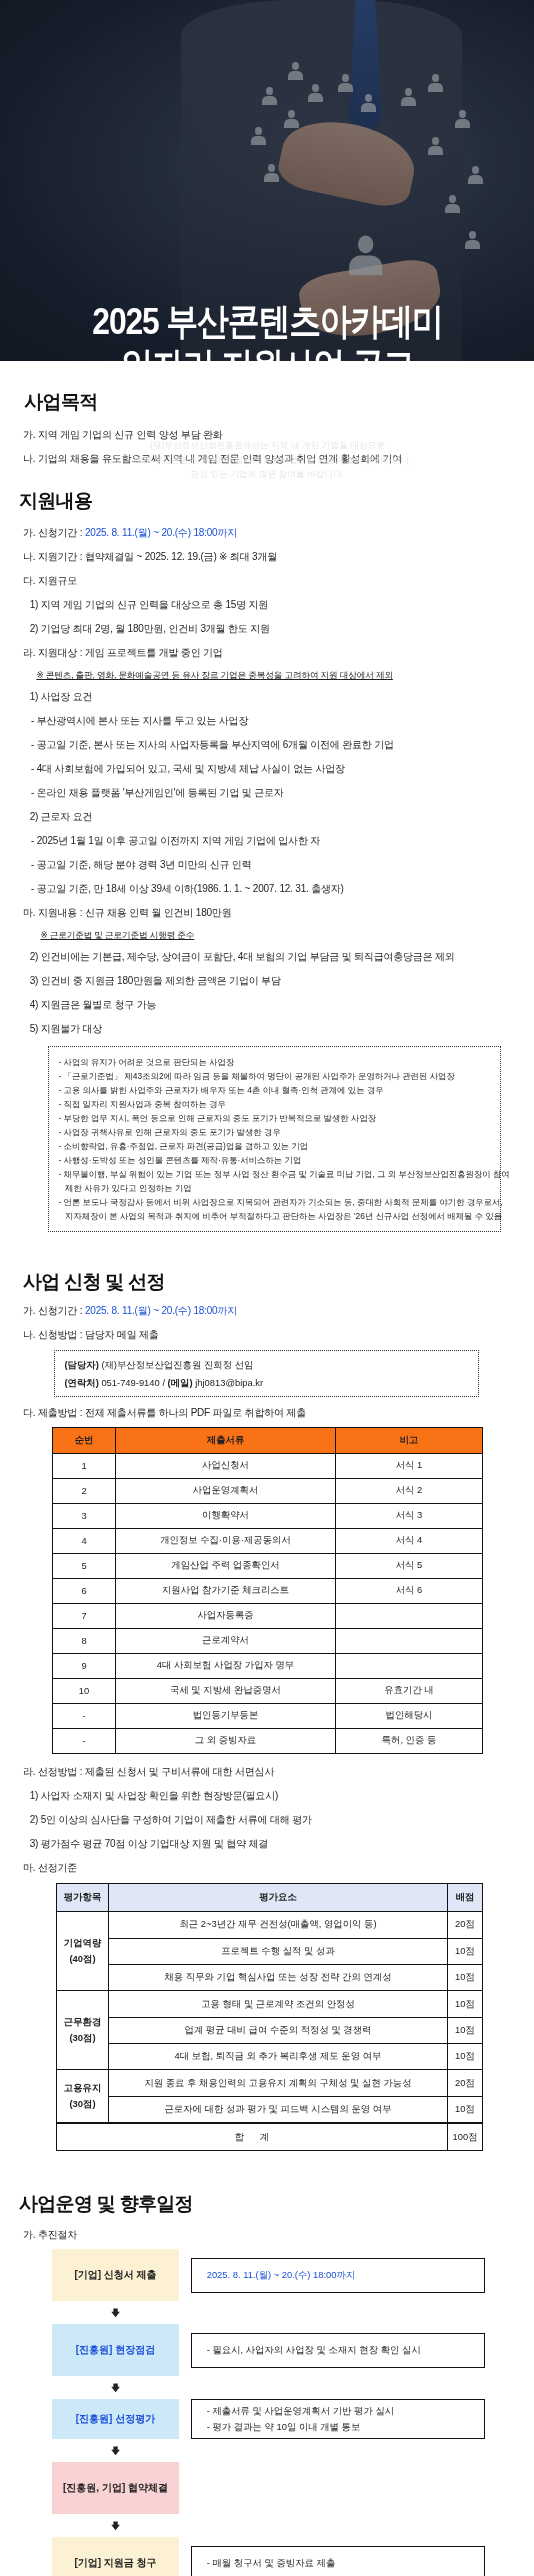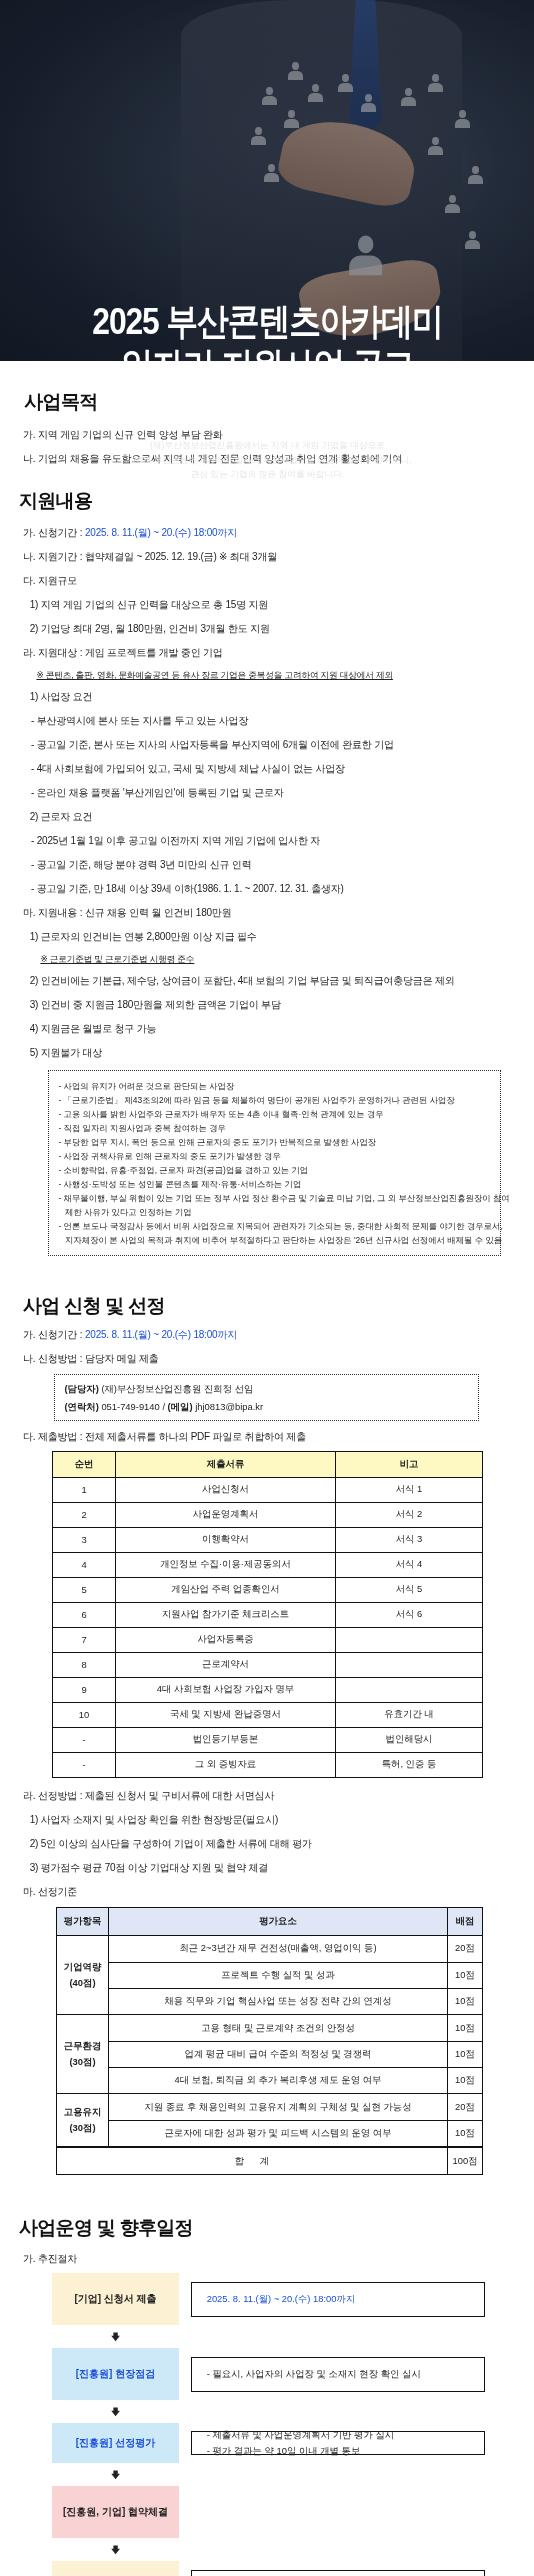--- a/index.html
+++ b/index.html
@@ -29,38 +29,38 @@
   .lvl1 { padding-left:6.7px; }
   .lvl2 { padding-left:8px; }
   .note { font-size:8.7px; padding-left:13.4px; text-decoration:underline; line-height:20px; }
   .blue { color:#1a4fd8; }
 
   .dotbox { border:0.7px dotted #333; padding:8px 9.4px; font-size:8.4px; line-height:14px; color:#222; }
   .dotbox .itm { white-space:nowrap; }
 
   table { border-collapse:collapse; }
   .doc-table { width:431px; margin-left:52px; border:1.3px solid #111; font-size:9.4px; }
-  .doc-table th { background:#fef9c3; font-weight:bold; height:23px; border:0.7px solid #111; }
+  .doc-table th { background:#f97316; font-weight:bold; height:23px; border:0.7px solid #111; }
   .doc-table td { height:22px; border:0.7px solid #111; text-align:center; }
   .crit-table { width:427px; margin-left:56px; border:1.3px solid #111; font-size:9.4px; }
   .crit-table th { background:#dfe6f5; height:25px; border:0.7px solid #111; }
   .crit-table td { height:23.4px; border:0.7px solid #111; text-align:center; }
   .crit-table td.cat { font-weight:bold; line-height:16px; }
   .crit-table tr.total td { border-top:2.7px double #111; font-weight:normal; height:24px;margin-left:31px; }
 
   .flow { margin-left:52px; width:435px; }
   .flow-row { display:flex; align-items:center; }
   .flow-step { width:127px; height:52px; display:flex; align-items:center; justify-content:center; font-weight:bold; font-size:10px; }
   .flow-step.yellow { background:#fdf1d3; }
   .flow-step.blue { background:#cde9f8; }
   .flow-step.pink { background:#f9d3d3; }
   .flow-desc { margin-left:12px; width:294px; height:35px; border:0.7px solid #111; border-bottom-width:1.3px; display:flex; flex-direction:column; justify-content:center; padding-left:14.7px; box-sizing:border-box; font-size:9.4px; line-height:16px; }
   .flow-arrow { width:127px; text-align:center; height:23px; line-height:23px; font-size:9.4px; }
   .flow-row.tall .flow-step { height:40px; }
-  .flow-row.tall .flow-desc { height:24px; }
+  .flow-row.tall .flow-desc { height:40px; }
 </style>
 </head>
 <body>
 
 <div class="hero">
   <div class="suit"></div>
   <div class="tie"></div>
   <div class="hand top"></div>
   <div class="hand bot"></div>
   <div class="person" style="left:288px;top:62px"></div>
@@ -114,21 +114,20 @@
     <div class="line lvl1">1) 사업장 요건</div>
     <div class="line lvl2">- 부산광역시에 본사 또는 지사를 두고 있는 사업장</div>
     <div class="line lvl2">- 공고일 기준, 본사 또는 지사의 사업자등록을 부산지역에 6개월 이전에 완료한 기업</div>
     <div class="line lvl2">- 4대 사회보험에 가입되어 있고, 국세 및 지방세 체납 사실이 없는 사업장</div>
     <div class="line lvl2">- 온라인 채용 플랫폼 '부산게임인'에 등록된 기업 및 근로자</div>
     <div class="line lvl1">2) 근로자 요건</div>
     <div class="line lvl2">- 2025년 1월 1일 이후 공고일 이전까지 지역 게임 기업에 입사한 자</div>
     <div class="line lvl2">- 공고일 기준, 해당 분야 경력 3년 미만의 신규 인력</div>
     <div class="line lvl2">- 공고일 기준, 만 18세 이상 39세 이하(1986. 1. 1. ~ 2007. 12. 31. 출생자)</div>
     <div class="line">마. 지원내용 : 신규 채용 인력 월 인건비 180만원</div>
-    <div class="line lvl1">1) 근로자의 인건비는 연봉 2,800만원 이상 지급 필수</div>
     <div class="line note" style="padding-left:17.4px;">※ 근로기준법 및 근로기준법 시행령 준수</div>
     <div class="line lvl1">2) 인건비에는 기본급, 제수당, 상여금이 포함단, 4대 보험의 기업 부담금 및 퇴직급여충당금은 제외</div>
     <div class="line lvl1">3) 인건비 중 지원금 180만원을 제외한 금액은 기업이 부담</div>
     <div class="line lvl1">4) 지원금은 월별로 청구 가능</div>
     <div class="line lvl1">5) 지원불가 대상</div>
   </div>
   <div class="dotbox" style="margin:5.3px 10.7px 0 29px;">
     <div class="itm">- 사업의 유지가 어려운 것으로 판단되는 사업장</div>
     <div class="itm">- 「근로기준법」 제43조의2에 따라 임금 등을 체불하여 명단이 공개된 사업주가 운영하거나 관련된 사업장</div>
     <div class="itm">- 고용 의사를 밝힌 사업주와 근로자가 배우자 또는 4촌 이내 혈족·인척 관계에 있는 경우</div>

